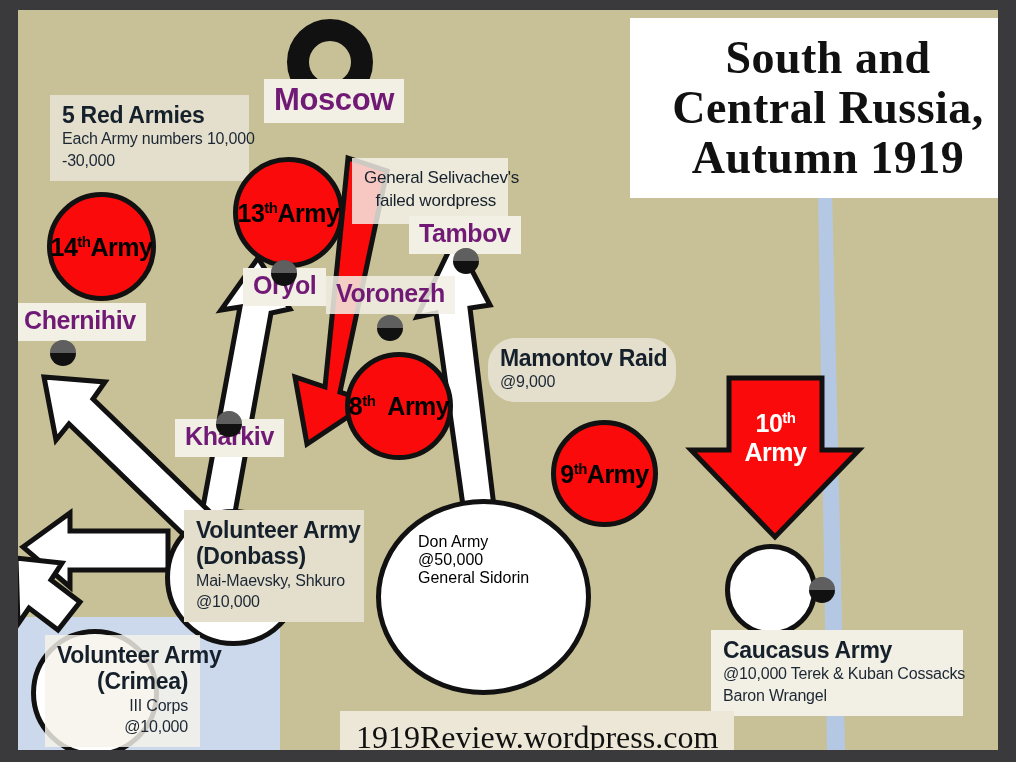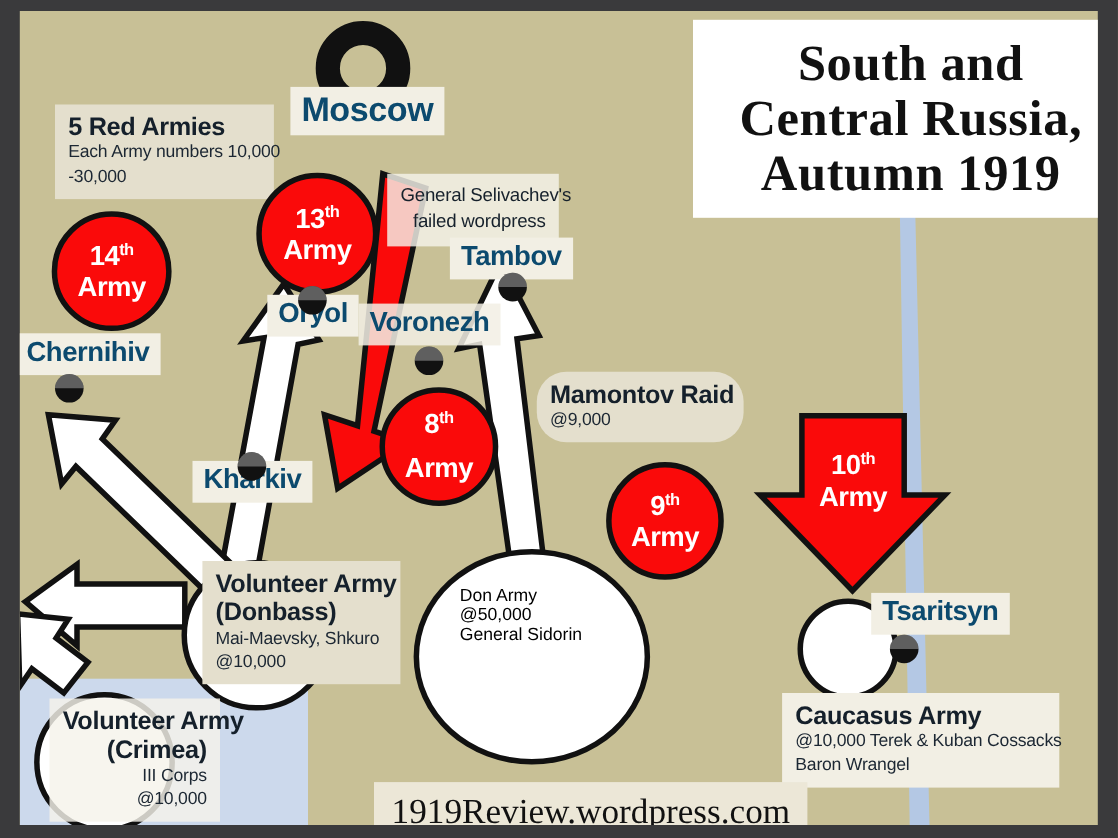--- a/index.html
+++ b/index.html
@@ -94,21 +94,21 @@
     line-height: 1.35;
     white-space: nowrap;
   }
   
   .city-label {
     position: absolute;
     background: #f2efe4;
     padding: 4px 10px 6px 10px;
     font-size: 25px;
     font-weight: bold;
-    color: #0c4a6e;
+    color: #701a75;
     letter-spacing: -0.4px;
     white-space: nowrap;
     line-height: 1.1;
   }
   .city-label.tint { background: rgba(242,239,228,0.86); }
   .city-dot {
     position: absolute;
     width: 26px;
     height: 26px;
     border-radius: 50%;
@@ -132,24 +132,24 @@
     box-sizing: border-box;
   }
   
   .red-army {
     position: absolute;
     border-radius: 50%;
     background: #fa0a0a;
     border: 5px solid #111111;
     box-sizing: border-box;
     display: flex;
-    flex-direction: column;
+    flex-direction: row;
     align-items: center;
     justify-content: center;
-    color: #ffffff;
+    color: #000000;
     font-weight: bold;
     line-height: 1.12;
     text-align: center;
   }
   .red-army .ra-num { font-size: 25px; letter-spacing: -0.5px; }
   .red-army .ra-num sup { font-size: 15px; }
   .red-army .ra-word { font-size: 25px; letter-spacing: -0.5px; }
   
   .white-army {
     position: absolute;
@@ -289,21 +289,20 @@
 
     <div class="city-label tint" style="left:308px; top:266px;">Voronezh</div>
     <div class="city-dot" style="left:359px; top:305px;"></div>
 
     <div class="city-label" style="left:-4px; top:293px;">Chernihiv</div>
     <div class="city-dot" style="left:32px; top:330px;"></div>
 
     <div class="city-label" style="left:157px; top:409px;">Kharkiv</div>
     <div class="city-dot" style="left:198px; top:401px;"></div>
 
-    <div class="city-label" style="left:774px; top:529px;">Tsaritsyn</div>
     <div class="city-dot" style="left:791px; top:567px;"></div>
 
     <div class="title-card">
       <div class="tline">South and</div>
       <div class="tline">Central Russia,</div>
       <div class="tline">Autumn 1919</div>
     </div>
 
     <div class="watermark">1919Review.wordpress.com</div>
 

